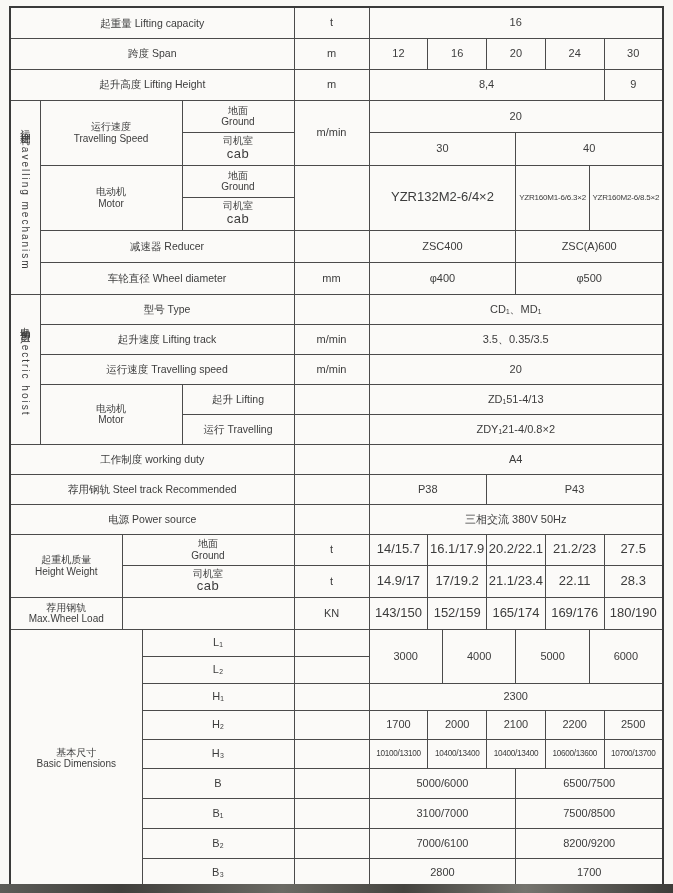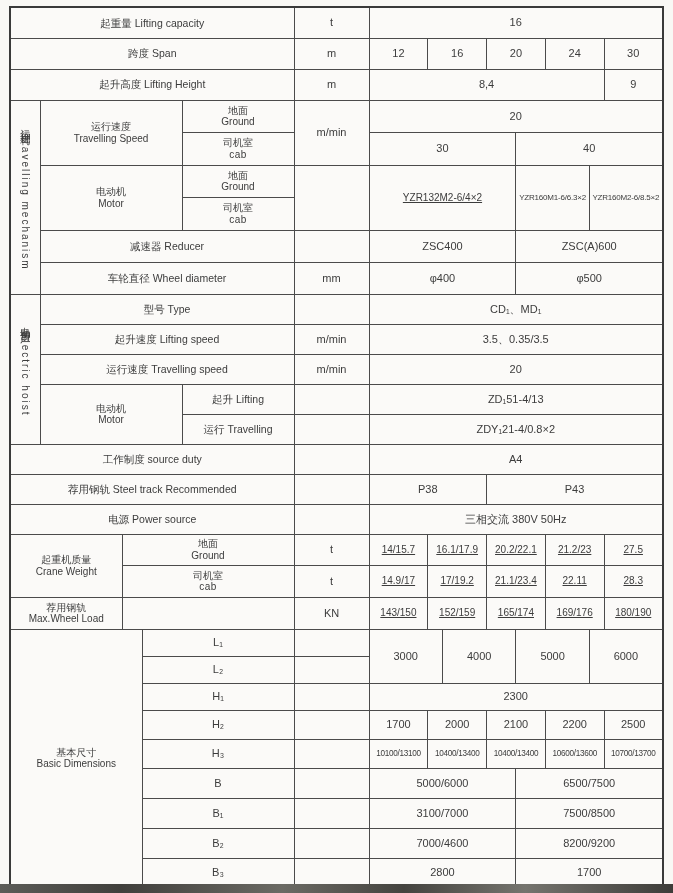--- a/index.html
+++ b/index.html
@@ -17,27 +17,27 @@
   }
   td{
     border:1px solid #4b4b4b;
     text-align:center;vertical-align:middle;
     font-size:11px;color:#3c3c3c;
     padding:0 1px;overflow:hidden;line-height:1.15;
     font-weight:400;
   }
   td.lab{font-size:10.5px;margin-top:44px;}
   .two span{display:block;font-size:10px;}
-  .two .cab{font-size:10px;letter-spacing:.5px;}
+  .two .cab{font-size:13px;letter-spacing:.5px;}
   .vert{
     writing-mode:vertical-lr;text-orientation:mixed;
     display:inline-block;font-size:10px;letter-spacing:2px;
     line-height:1.1;white-space:nowrap;
   }
-  .sm{font-size:10px;text-decoration:underline;}
+  .sm{font-size:13px;}
   .xs{font-size:8px;letter-spacing:-0.2px;}
   .xxs{font-size:8.2px;letter-spacing:-0.3px;padding:0;}
   .bottom-bar{
     position:absolute;left:0;bottom:0;width:673px;height:9px;
     background:linear-gradient(90deg,#5c5c58 0%,#403f3c 18%,#6b6a64 42%,#44433f 60%,#75746e 78%,#3d3c39 100%);
   }
 </style>
 </head>
 <body>
 
@@ -136,21 +136,21 @@
   </tr>
 
   <tr style="height:30px">
     <td rowspan="5"><span class="vert">电动葫芦 Electric hoist</span></td>
     <td colspan="4" class="lab">型号 Type</td>
     <td></td>
     <td colspan="20">CD₁、MD₁</td>
   </tr>
 
   <tr style="height:30px">
-    <td colspan="4" class="lab">起升速度 Lifting speed</td>
+    <td colspan="4" class="lab">起升速度 Lifting track</td>
     <td>m/min</td>
     <td colspan="20">3.5、0.35/3.5</td>
   </tr>
 
   <tr style="height:30px">
     <td colspan="4" class="lab">运行速度 Travelling speed</td>
     <td>m/min</td>
     <td colspan="20">20</td>
   </tr>
 
@@ -164,42 +164,42 @@
     <td colspan="20">ZD₁51-4/13</td>
   </tr>
 
   <tr style="height:30px">
     <td class="lab">运行 Travelling</td>
     <td></td>
     <td colspan="20">ZDY₁21-4/0.8×2</td>
   </tr>
 
   <tr style="height:30px">
-    <td colspan="5" class="lab">工作制度 source duty</td>
+    <td colspan="5" class="lab">工作制度 working duty</td>
     <td></td>
     <td colspan="20">A4</td>
   </tr>
 
   <tr style="height:30px">
     <td colspan="5" class="lab">荐用钢轨 Steel track Recommended</td>
     <td></td>
     <td colspan="8">P38</td>
     <td colspan="12">P43</td>
   </tr>
 
   <tr style="height:30px">
     <td colspan="5" class="lab">电源 Power source</td>
     <td></td>
     <td colspan="20">三相交流  380V  50Hz</td>
   </tr>
 
   <tr style="height:31px">
     <td colspan="2" rowspan="2" class="two">
       <span>起重机质量</span>
-      <span>Crane Weight</span>
+      <span>Height Weight</span>
     </td>
     <td colspan="3" class="two">
       <span>地面</span>
       <span>Ground</span>
     </td>
     <td>t</td>
     <td colspan="4" class="sm">14/15.7</td>
     <td colspan="4" class="sm">16.1/17.9</td>
     <td colspan="4" class="sm">20.2/22.1</td>
     <td colspan="4" class="sm">21.2/23</td>
@@ -287,21 +287,21 @@
   <tr style="height:30px">
     <td colspan="2">B₁</td>
     <td></td>
     <td colspan="10">3100/7000</td>
     <td colspan="10">7500/8500</td>
   </tr>
 
   <tr style="height:30px">
     <td colspan="2">B₂</td>
     <td></td>
-    <td colspan="10">7000/4600</td>
+    <td colspan="10">7000/6100</td>
     <td colspan="10">8200/9200</td>
   </tr>
 
   <tr style="height:30px">
     <td colspan="2">B₃</td>
     <td></td>
     <td colspan="10">2800</td>
     <td colspan="10">1700</td>
   </tr>
 </tbody>

